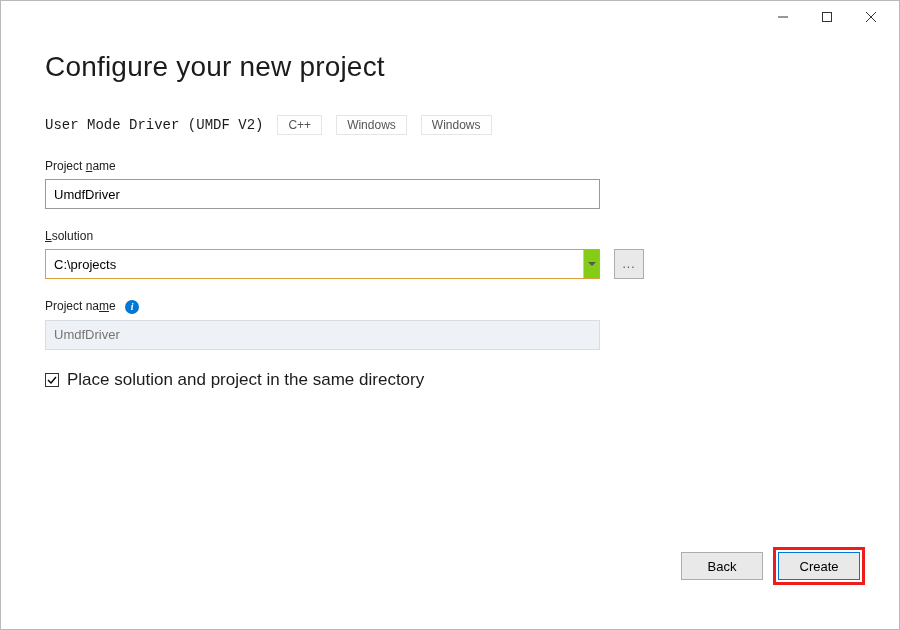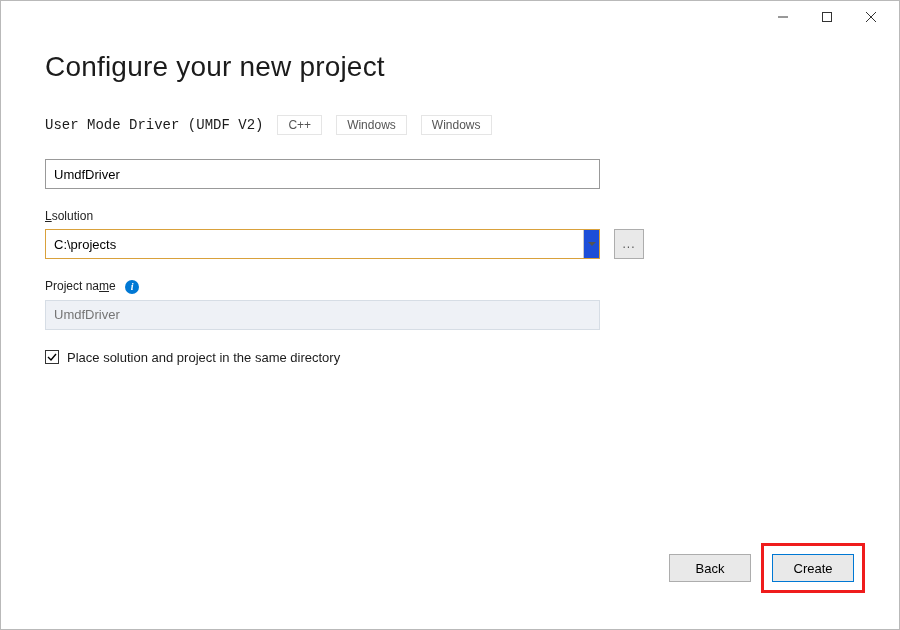--- a/index.html
+++ b/index.html
@@ -82,21 +82,21 @@
     .loc-row {
       display: flex;
       align-items: stretch;
       gap: 14px;
     }
     .combo {
       display: flex;
       width: 555px;
       border: 1px solid #d9a13b;
       height: 30px;
-      background:#1d4ed8;
+      background:#84cc16;
     }
     .combo input {
       flex:1;
       border:none;
       outline:none;
       padding:4px 8px;
       font-family:inherit;
       font-size:13px;
     }
     .combo .caret-holder {
@@ -147,34 +147,34 @@
       font-size:13px;
       border:1px solid #d6dde5;
       background:#eef1f6;
       color:#b8bec7;
     }
     .check-row {
       display:flex;
       align-items:center;
       gap:8px;
       margin-top:16px;
-      font-size:13px;
+      font-size:17px;
     }
     .checkbox {
       width:14px;height:14px;
       border:1px solid #333;
       display:flex;
       align-items:center;
       justify-content:center;
       font-size:11px;
       line-height:1;
     }
     .footer {
       position:absolute;
-      bottom:36px;
+      bottom:44px;
       right:34px;
       display:flex;
       gap:10px;
       align-items:center;
     }
     .btn {
       min-width:82px;
       height:28px;
       padding:0 16px;
       font-family:inherit;
@@ -182,21 +182,21 @@
       border:1px solid #adadad;
       background:#e9e9e9;
       cursor:pointer;
     }
     .btn.primary {
       border:1px solid #0078d4;
       background:#e9e9e9;
     }
     .highlight-ring {
       border:3px solid #ef1c1c;
-      padding:8px;
+      padding:2px;
     }
     .cursor-caret::after{
       content:"";
       display:inline-block;
       width:1px;
       height:14px;
       background:#000;
       vertical-align:middle;
       margin-left:0px;
     }
@@ -228,20 +228,23 @@
     <h1 class="title">Configure your new project</h1>
 
     <div class="subrow">
       <div class="subtitle">User Mode Driver (UMDF V2)</div>
       <div class="tag">C++</div>
       <div class="tag">Windows</div>
       <div class="tag">Windows</div>
     </div>
 
     <div class="field-block">
+      <div class="field-label">
+        <span>Project </span><span class="accel">n</span><span>ame</span>
+      </div>
       <input class="text-input" type="text" value="UmdfDriver" style="">
     </div>
 
     <div class="field-block">
       <div class="field-label">
         <span class="accel">L</span><span>solution</span>
       </div>
       <div class="loc-row">
         <div class="combo">
           <input type="text" class="cursor-caret" value="C:\projects" style="">

